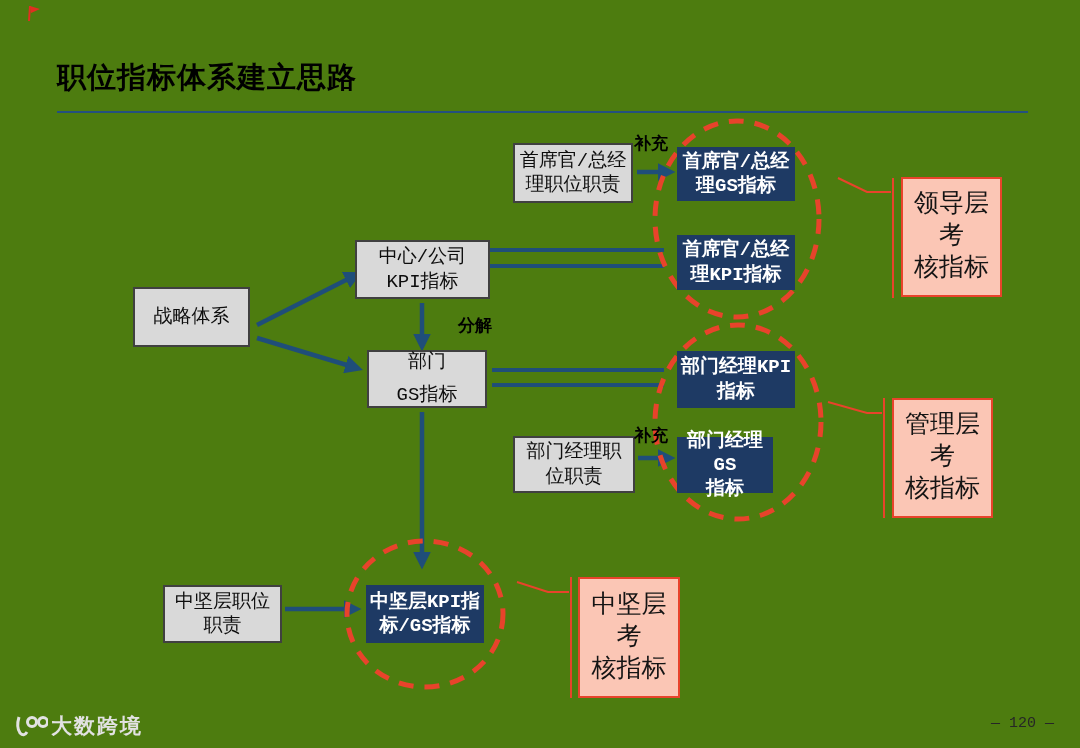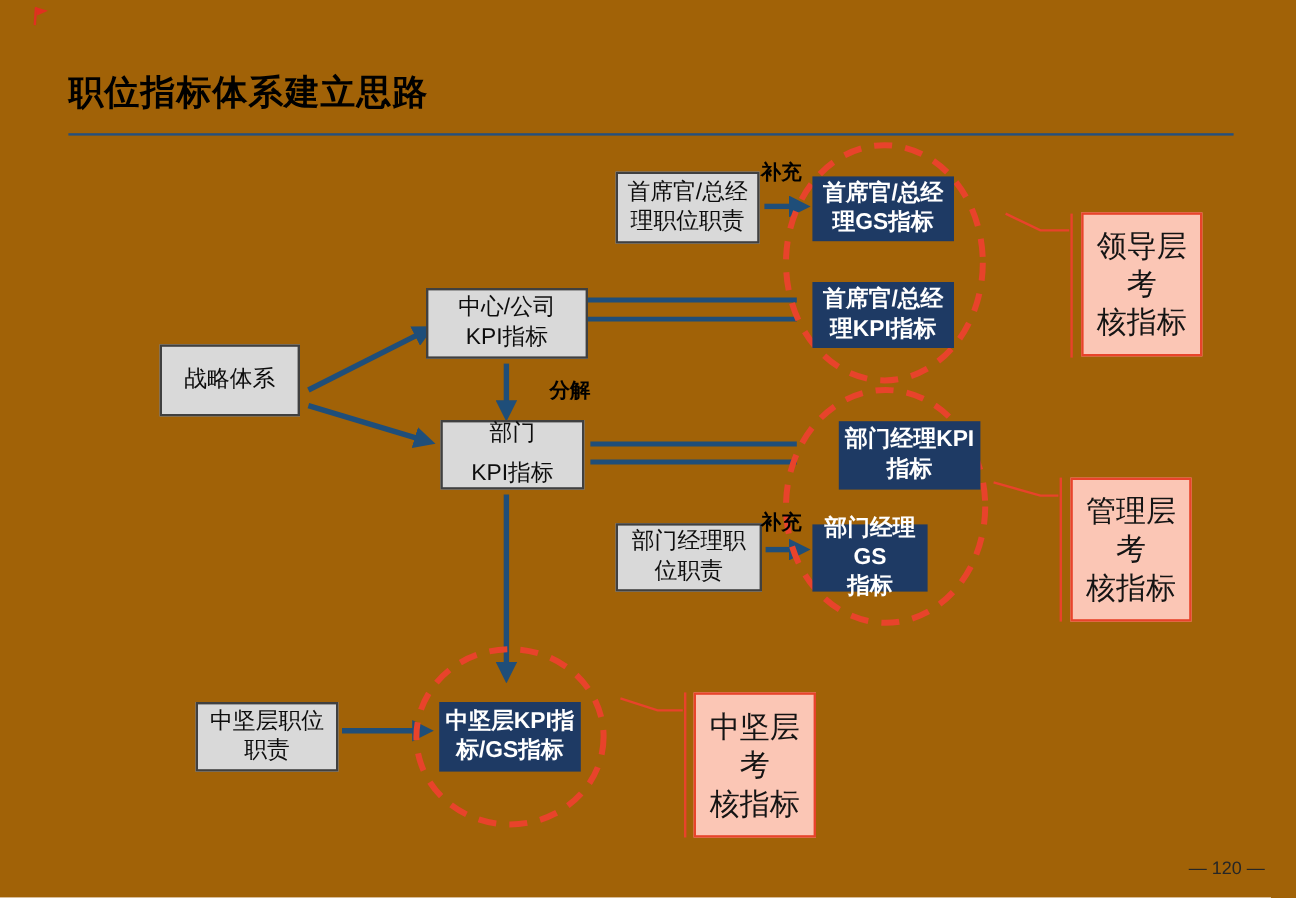--- a/index.html
+++ b/index.html
@@ -1,18 +1,18 @@
 <!DOCTYPE html>
 <html><head>
 <meta charset="utf-8">
 <style>
   html,body{margin:0;padding:0;background:#ffffff;}
   .slide{
-    position:relative;width:1080px;height:748px;background:#a16207;
-    overflow:hidden;font-family:Liberation Sans, sans-serif;
+    position:relative;width:1080px;height:748px;background:#4d7c0f;
+    overflow:hidden;font-family:Liberation Mono, monospace;
   }
   .title{
     position:absolute;left:57px;top:58px;font-size:29px;font-weight:900;
     color:#000;letter-spacing:1px;
   }
   .rule{
     position:absolute;left:57px;top:111px;width:971px;height:2px;
     background:#24507f;
   }
   .overlay{position:absolute;left:0;top:0;width:1080px;height:748px;}
@@ -77,45 +77,53 @@
     <path d="M828 402 L867 413 H882" stroke="#e8432b" stroke-width="2" fill="none"></path>
     <path d="M884 398 V518" stroke="#e8432b" stroke-width="2" fill="none"></path>
     <path d="M517 582 L548 592 H569" stroke="#e8432b" stroke-width="2" fill="none"></path>
     <path d="M571 577 V698" stroke="#e8432b" stroke-width="2" fill="none"></path>
   </svg>
 
   <div class="bx bx--gray" style="left:133px;top:287px;width:117px;height:60px;">战略体系</div>
   <div class="bx bx--gray" style="left:355px;top:240px;width:135px;height:59px;">中心/公司
 KPI指标</div>
   <div class="bx bx--gray bx--gap" style="left:367px;top:350px;width:120px;height:58px;">部门
-KPI指标</div>
+GS指标</div>
   <div class="bx bx--gray" style="left:513px;top:143px;width:120px;height:60px;">首席官/总经
 理职位职责</div>
   <div class="bx bx--gray" style="left:513px;top:436px;width:122px;height:57px;text-align:center;">部门经理职
 位职责</div>
   <div class="bx bx--gray" style="left:163px;top:585px;width:119px;height:58px;">中坚层职位
 职责</div>
 
   <div class="bx bx--navy" style="left:677px;top:147px;width:118px;height:54px;">首席官/总经
 理GS指标</div>
   <div class="bx bx--navy" style="left:677px;top:235px;width:118px;height:55px;">首席官/总经
 理KPI指标</div>
-  <div class="bx bx--navy" style="left:677px;top:351px;width:118px;height:57px;margin-left:22px;">部门经理KPI
+  <div class="bx bx--navy" style="left:677px;top:351px;width:118px;height:57px;">部门经理KPI
 指标</div>
   <div class="bx bx--navy" style="left:677px;top:437px;width:96px;height:56px;">部门经理GS
 指标</div>
   <div class="bx bx--navy" style="left:366px;top:585px;width:118px;height:58px;">中坚层KPI指
 标/GS指标</div>
 
   <div class="bx bx--pink" style="left:901px;top:177px;width:101px;height:120px;">领导层考
 核指标</div>
   <div class="bx bx--pink" style="left:892px;top:398px;width:101px;height:120px;">管理层考
 核指标</div>
   <div class="bx bx--pink" style="left:578px;top:577px;width:102px;height:121px;">中坚层考
 核指标</div>
 
   <div class="lbl" style="left:634px;top:132px;">补充</div>
   <div class="lbl" style="left:634px;top:424px;">补充</div>
   <div class="lbl" style="left:458px;top:314px;">分解</div>
 
+  <div class="wm">
+    <svg width="34" height="26" viewBox="0 0 34 26">
+      <path d="M5 4 Q2 14 6 20 Q10 24 13 19" stroke="#e2e2e2" stroke-width="3" fill="none"></path>
+      <circle cx="18" cy="9" r="4.5" stroke="#e2e2e2" stroke-width="3" fill="none"></circle>
+      <circle cx="29" cy="9" r="4.5" stroke="#e2e2e2" stroke-width="3" fill="none"></circle>
+    </svg>
+    <span>大数跨境</span>
+  </div>
   <div class="pg">— 120 —</div>
 
 </div>
 
 </body></html>

